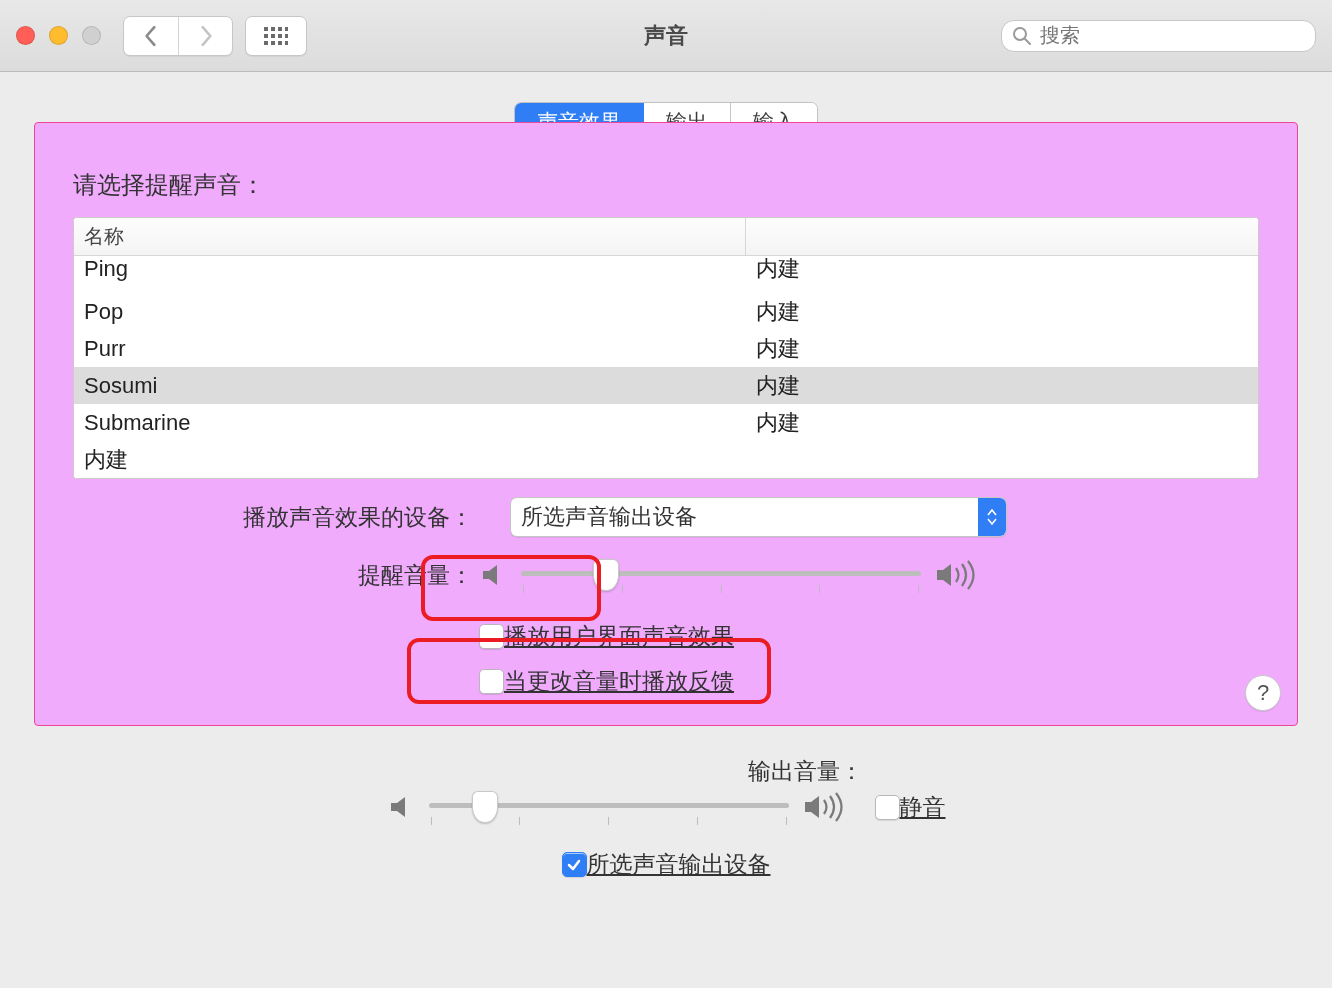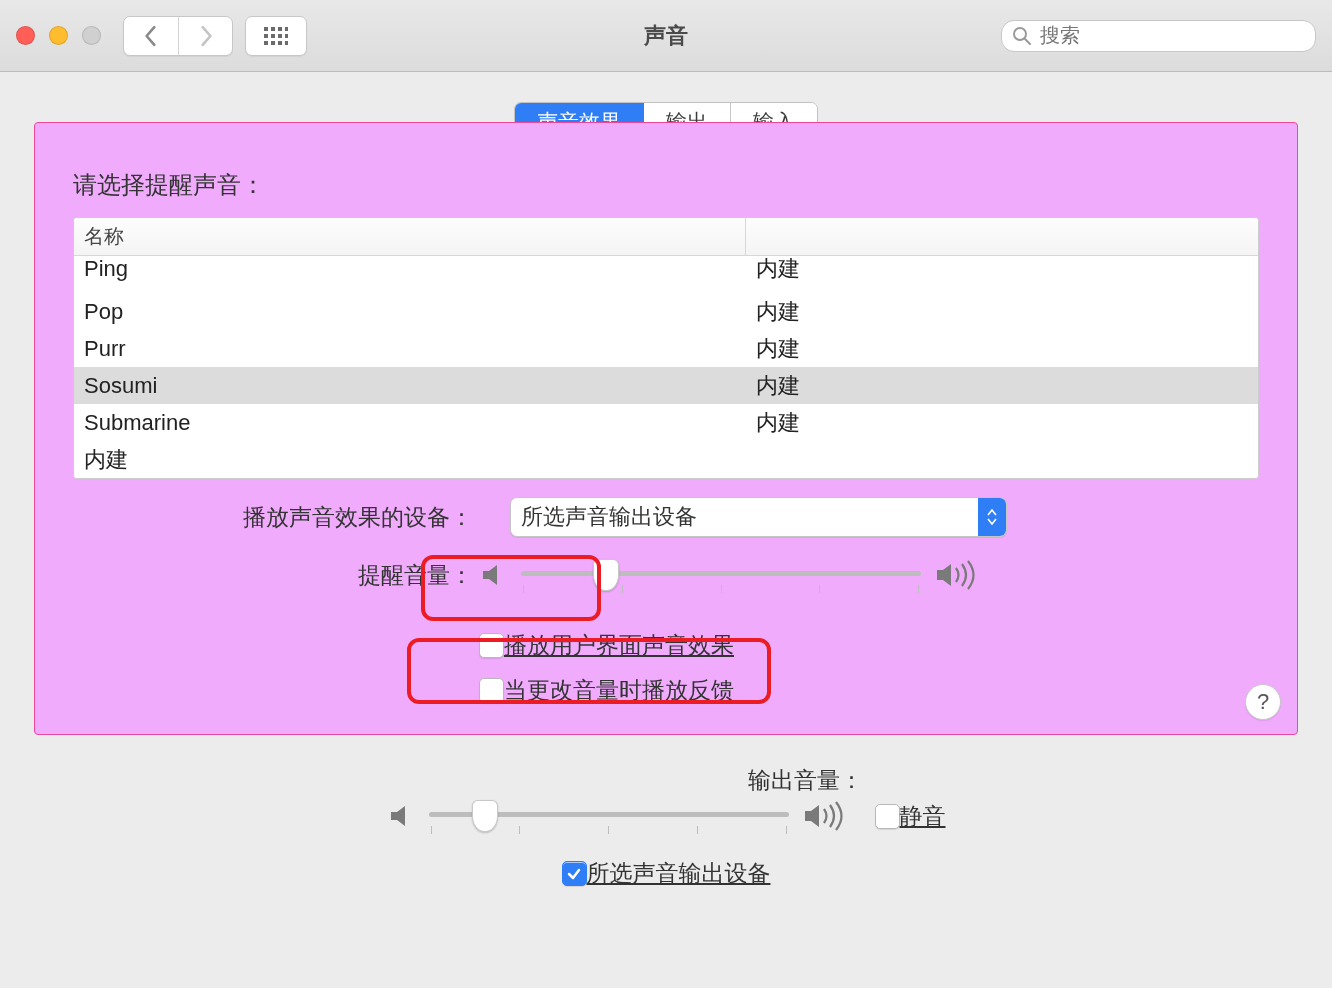--- a/index.html
+++ b/index.html
@@ -190,21 +190,21 @@
                   <path d="M1 6 L5 1 L9 6" stroke="#fff" stroke-width="1.6" fill="none"></path>
                 </svg>
               <svg width="10" height="7" viewBox="0 0 10 7">
                   <path d="M1 1 L5 6 L9 1" stroke="#fff" stroke-width="1.6" fill="none"></path>
                 </svg>
             </span>
           </div>
         </div>
       </div>
 
-      <div class="form-row" style="margin-bottom:35px; position:relative;">
+      <div class="form-row" style="margin-bottom:26px; position:relative;">
         <div class="form-label">提醒音量：</div>
         <div class="form-ctrl slider-wrap">
           <span class="speaker">
             <svg width="28" height="28" viewBox="0 0 28 28">
                 <path d="M4 10 L4 18 L10 18 L18 24 L18 4 L10 10 Z" fill="#7a7a7a"></path>
               </svg>
           </span>
           <div class="slider-track" style="width:400px;">
             <div class="track-line"></div>
             <div class="thumb" id="alert-thumb" style="left: 72px;"></div>

